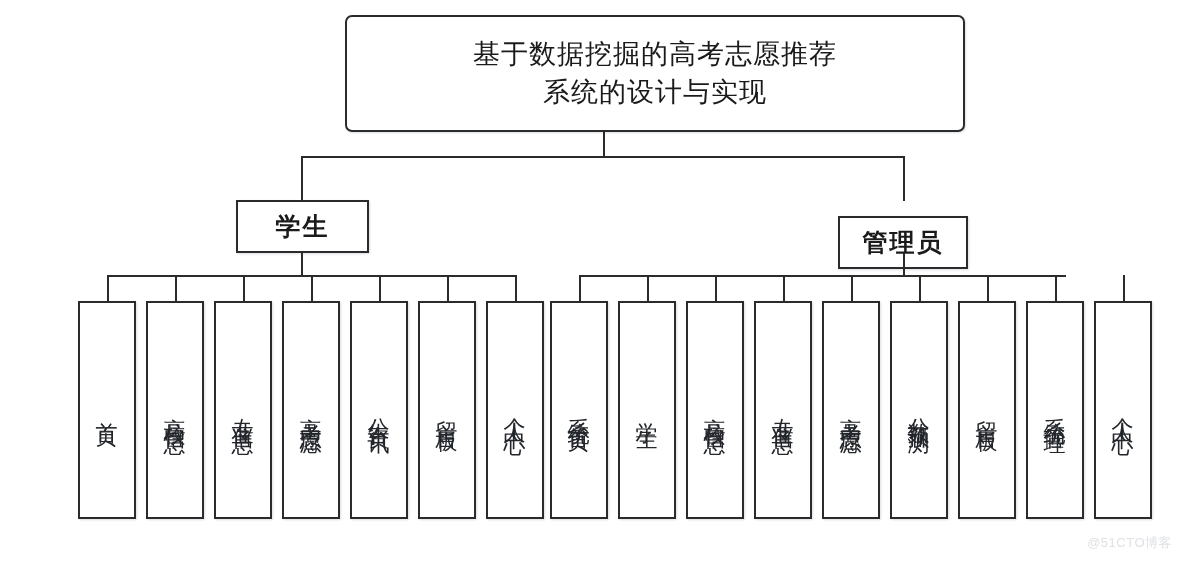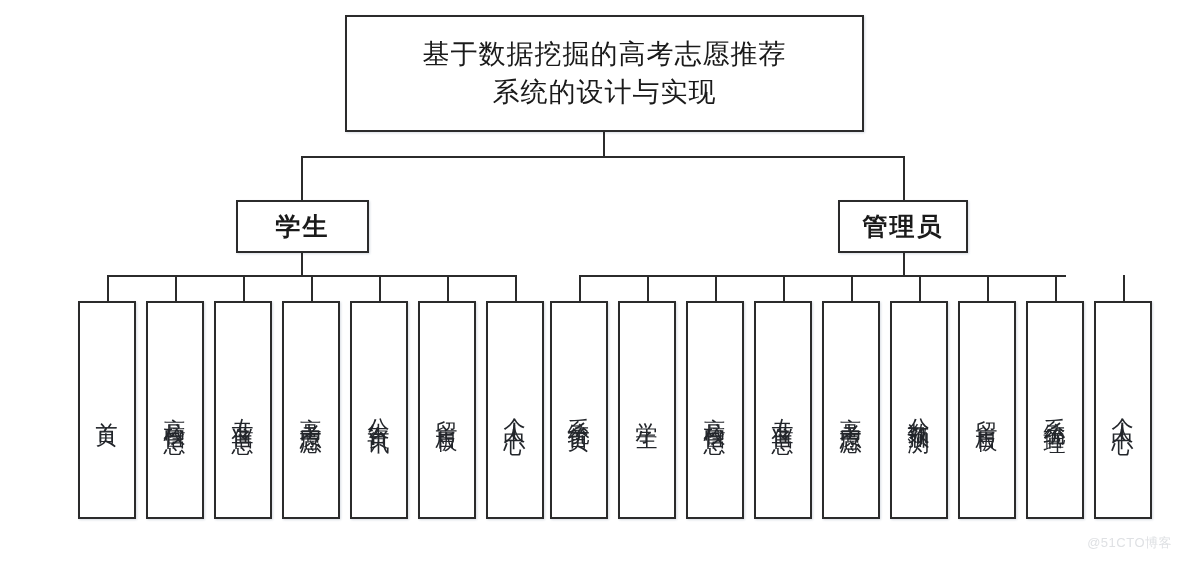--- a/index.html
+++ b/index.html
@@ -26,43 +26,44 @@
     display: flex;
     align-items: center;
     justify-content: center;
     color: #1a1a1a;
   }
 
   
   #root-node {
     left: 345px;
     top: 15px;
-    width: 519px;
+    width: 620px;
     height: 117px;
     padding: 8px 10px;
+    border-radius: 7px;
   }
   #root-node .label {
     font-size: 27px;
     line-height: 1.38;
     text-align: center;
     letter-spacing: 1px;
     white-space: pre-line;
   }
 
   
   .role-node {
     height: 53px;
   }
   .role-node .label {
     font-size: 25px;
     letter-spacing: 2px;
     font-weight: 600;
   }
   #role-student { left: 236px; top: 200px; width: 133px; }
-  #role-admin   { left: 838px; top: 200px; width: 130px; }
+  #role-admin   { left: 838px; top: 216px; width: 130px; }
 
   
   .leaf-node {
     top: 301px;
     width: 58px;
     height: 218px;
     align-items: center;
     justify-content: center;
   }
   .leaf-node .label {

